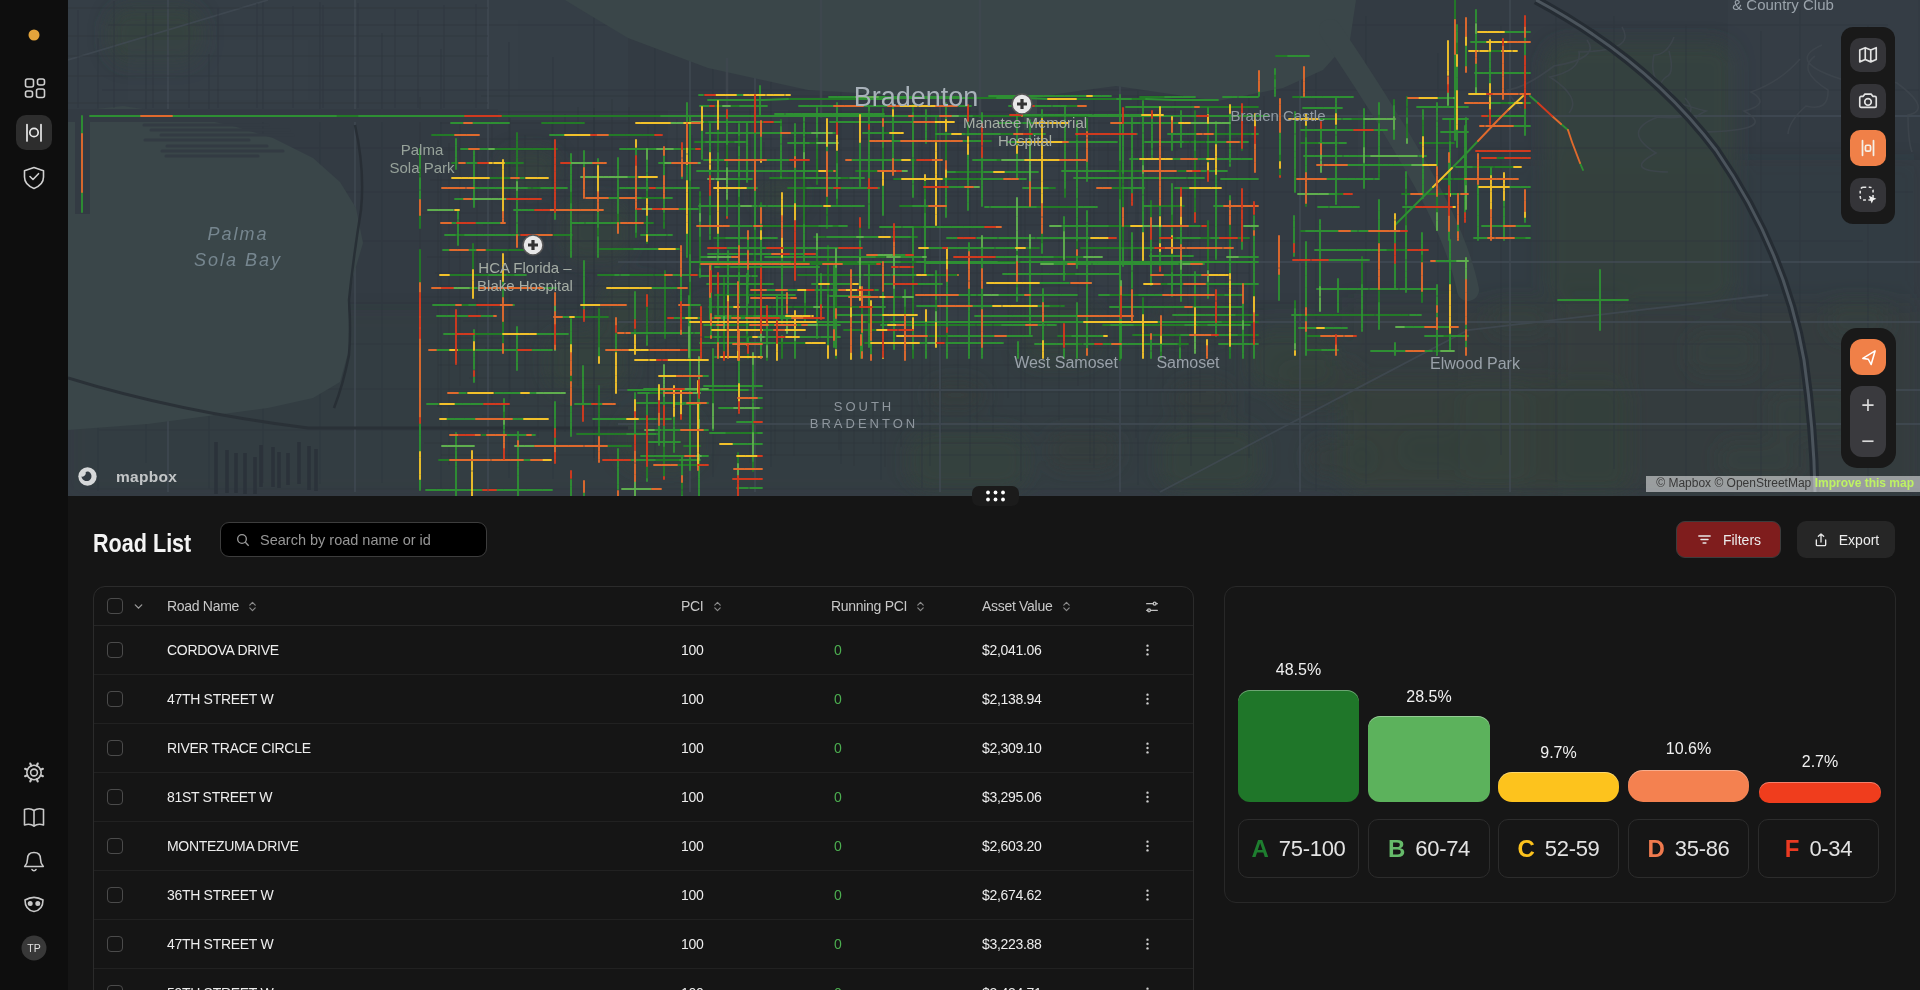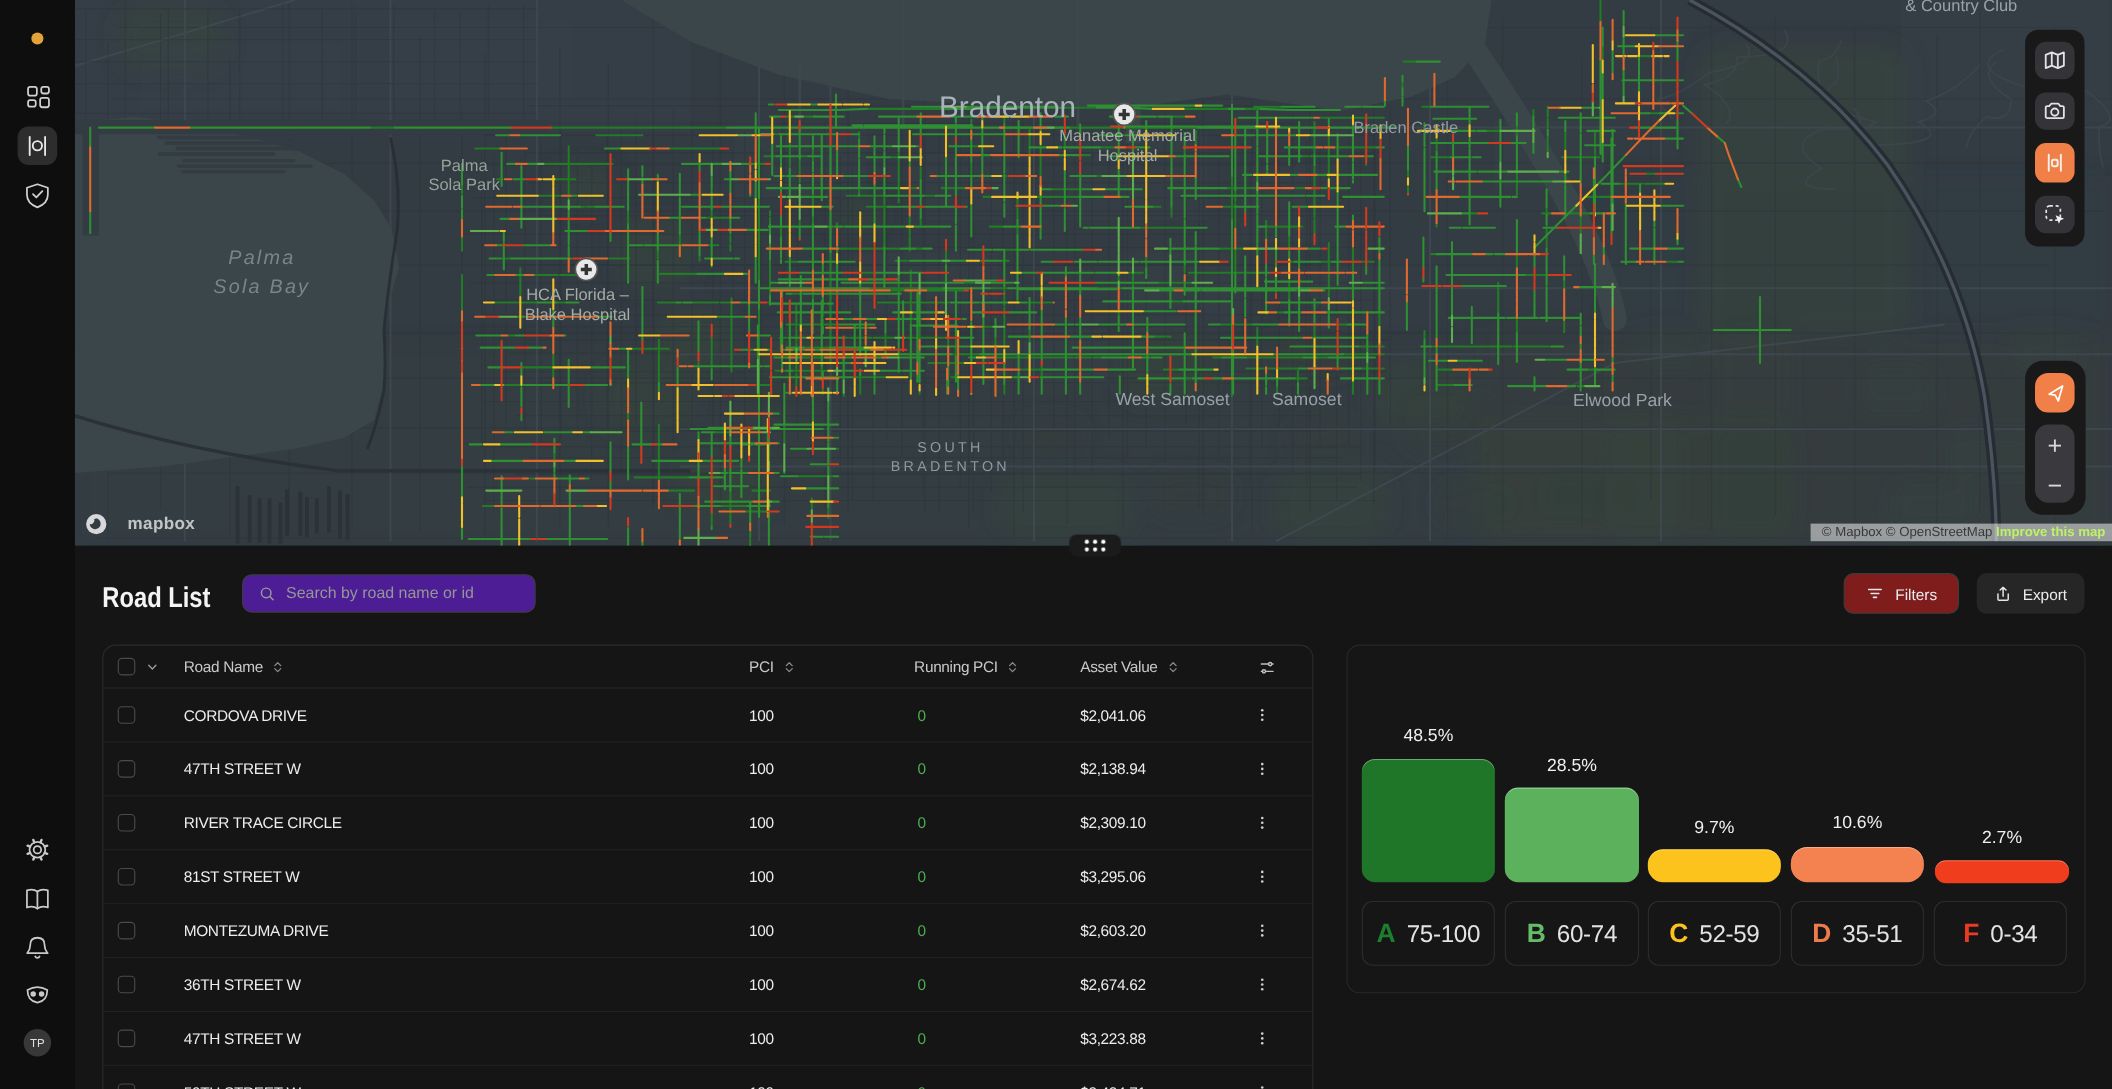--- a/index.html
+++ b/index.html
@@ -210,21 +210,21 @@
         <circle cx="16" cy="6.5" r="1.9"></circle>
         <circle cx="16" cy="13.5" r="1.9"></circle>
         <circle cx="23.5" cy="6.5" r="1.9"></circle>
         <circle cx="23.5" cy="13.5" r="1.9"></circle>
         <circle cx="31" cy="6.5" r="1.9"></circle>
         <circle cx="31" cy="13.5" r="1.9"></circle>
       </g>
     </svg></div>
 <div class="abs" id="panel">
     <div class="abs" style="left:25px;top:36px;font-size:26px;font-weight:bold;color:#f4f4f4;transform:scaleX(0.83);transform-origin:left top;letter-spacing:0">Road List</div>
-    <div class="abs" style="left:152px;top:30px;width:267px;height:35px;border:1px solid #3d3d3d;border-radius:9px;background:#4c1d95;display:flex;align-items:center;padding-left:14px;gap:9px">
+    <div class="abs" style="left:152px;top:30px;width:267px;height:35px;border:1px solid #3d3d3d;border-radius:9px;background:#000000;display:flex;align-items:center;padding-left:14px;gap:9px">
       <svg width="16" height="16" viewBox="0 0 24 24" fill="none" stroke="#9a9a9a" stroke-width="2">
         <circle cx="10.5" cy="10.5" r="6.5"></circle>
         <path d="M15.5 15.5L20.5 20.5"></path>
       </svg>
       <span style="color:#969696;font-size:14.5px">Search by road name or id</span>
     </div>
     <div class="btn" style="left:1608px;top:29px;width:105px;border:1px solid #3c3c3c;background:#7f1d1d">
       <svg width="17" height="17" viewBox="0 0 24 24" stroke="#e8e8e8" stroke-width="2" stroke-linecap="round">
         <path d="M4 7h16M7 12h10M10 17h4"></path>
       </svg>
@@ -375,19 +375,19 @@
       <div class="grade" style="left:143px;width:122px">
         <span class="gl" style="color:#66bb6a">B</span>
         <span class="gr">60-74</span>
       </div>
       <div class="grade" style="left:273px;width:121px">
         <span class="gl" style="color:#fcc21d">C</span>
         <span class="gr">52-59</span>
       </div>
       <div class="grade" style="left:403px;width:121px">
         <span class="gl" style="color:#ef7a4e">D</span>
-        <span class="gr">35-51</span>
+        <span class="gr">35-86</span>
       </div>
       <div class="grade" style="left:533px;width:121px">
         <span class="gl" style="color:#ea3a22">F</span>
         <span class="gr">0-34</span>
       </div>
     </div>
   </div>
 </body></html>

